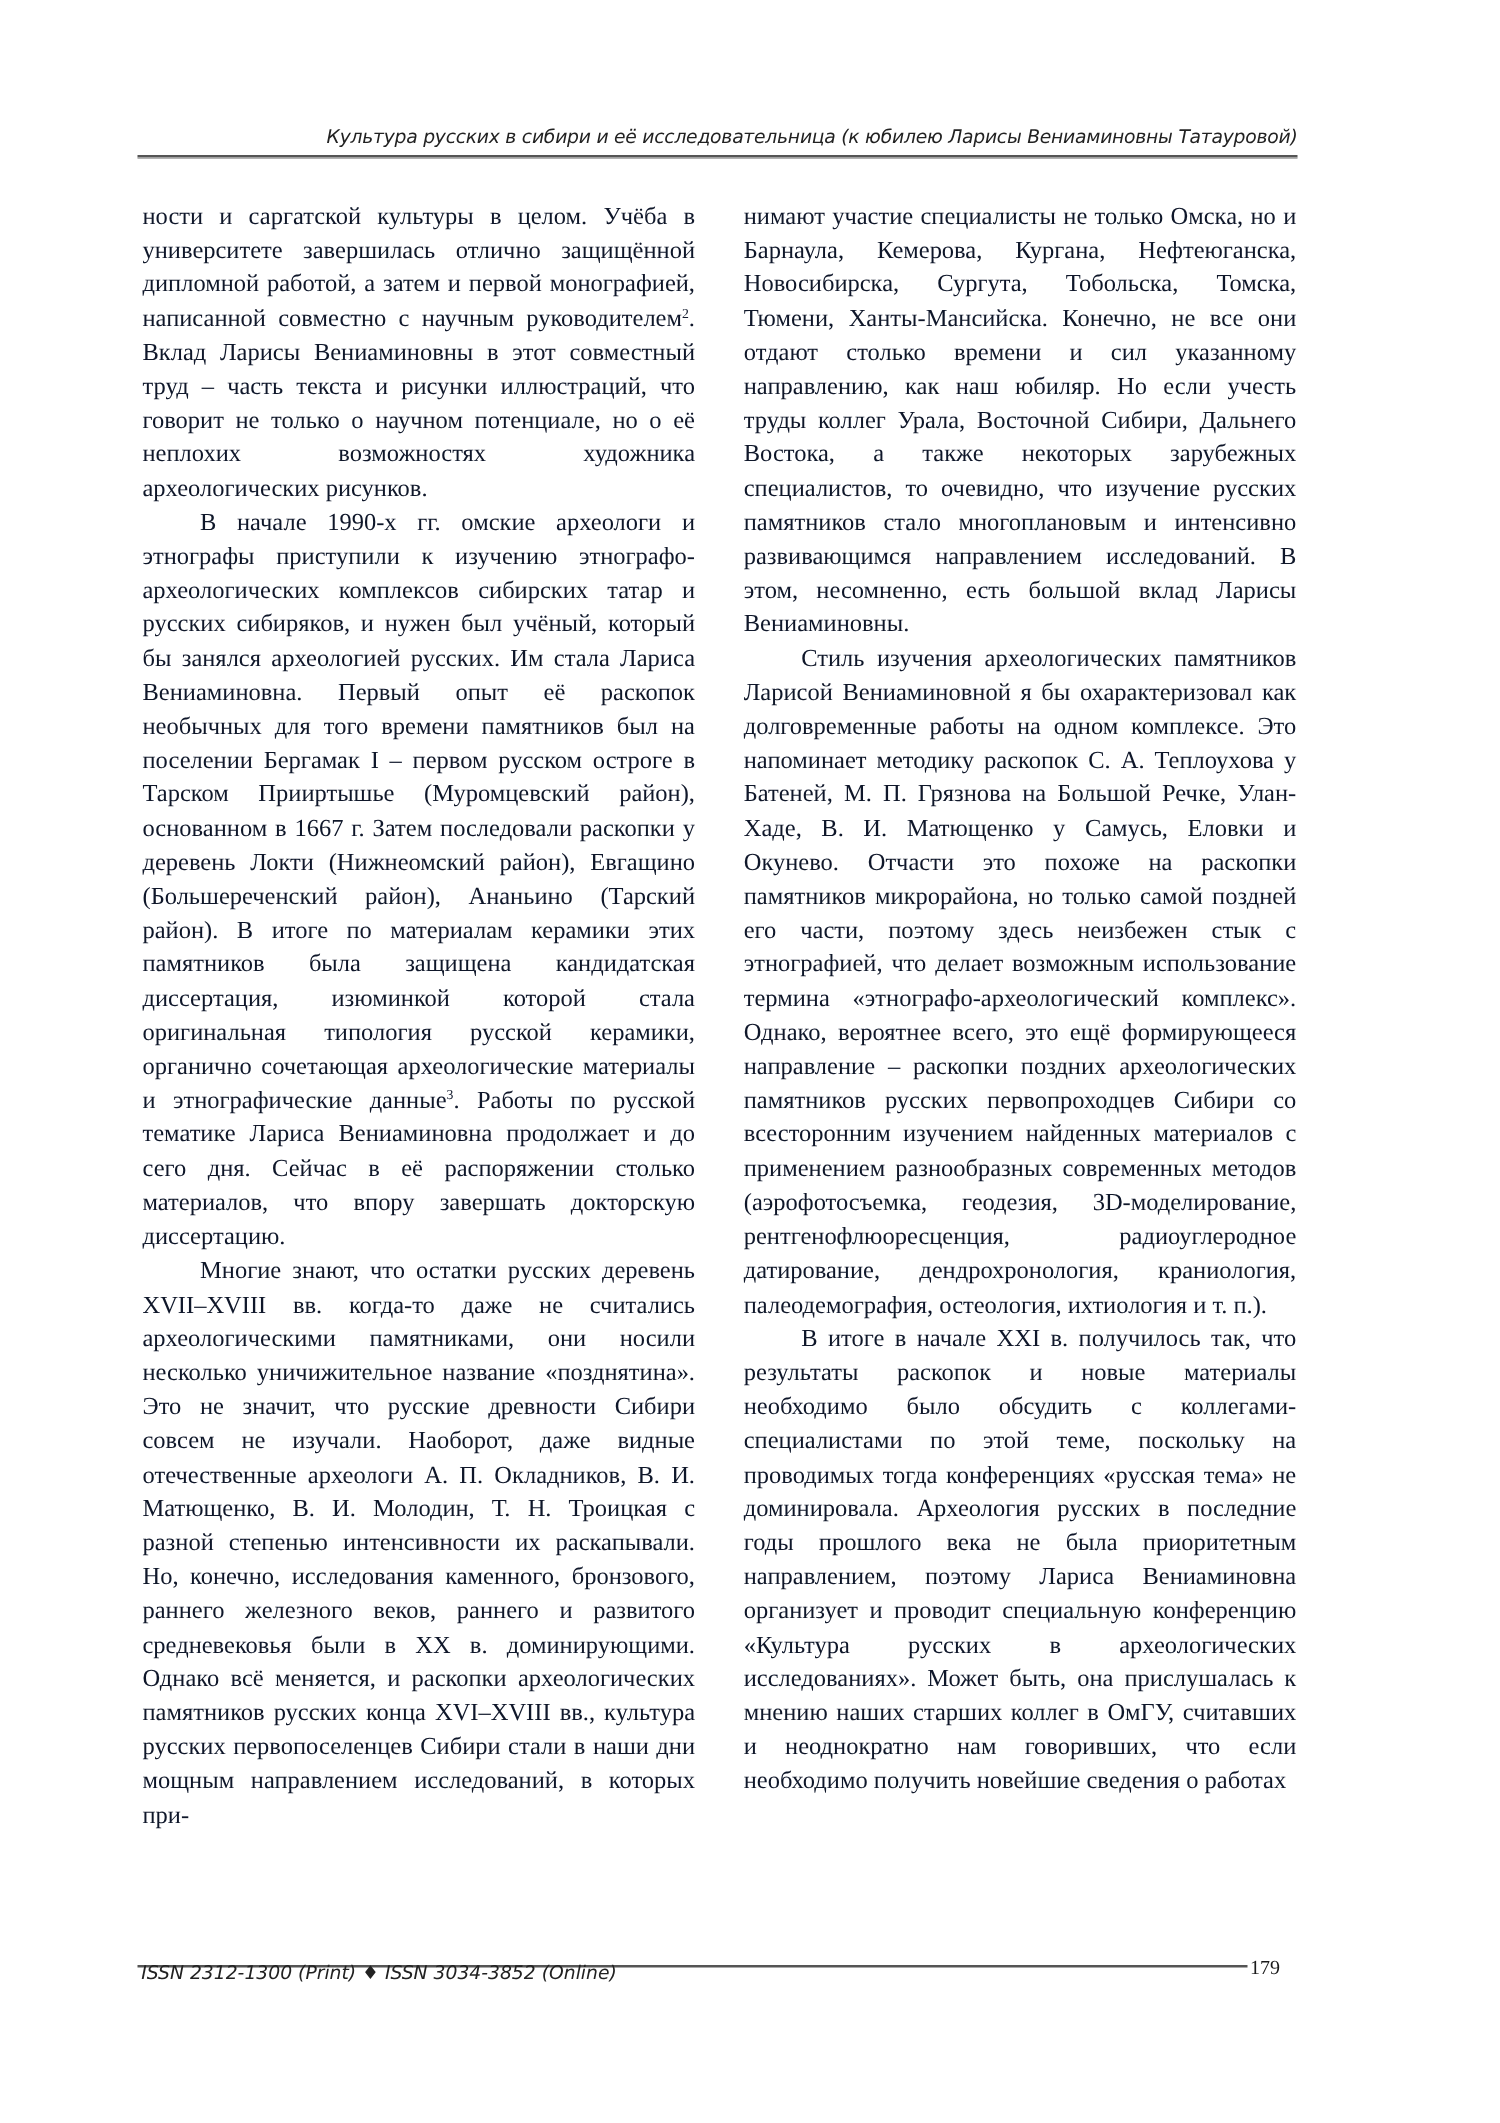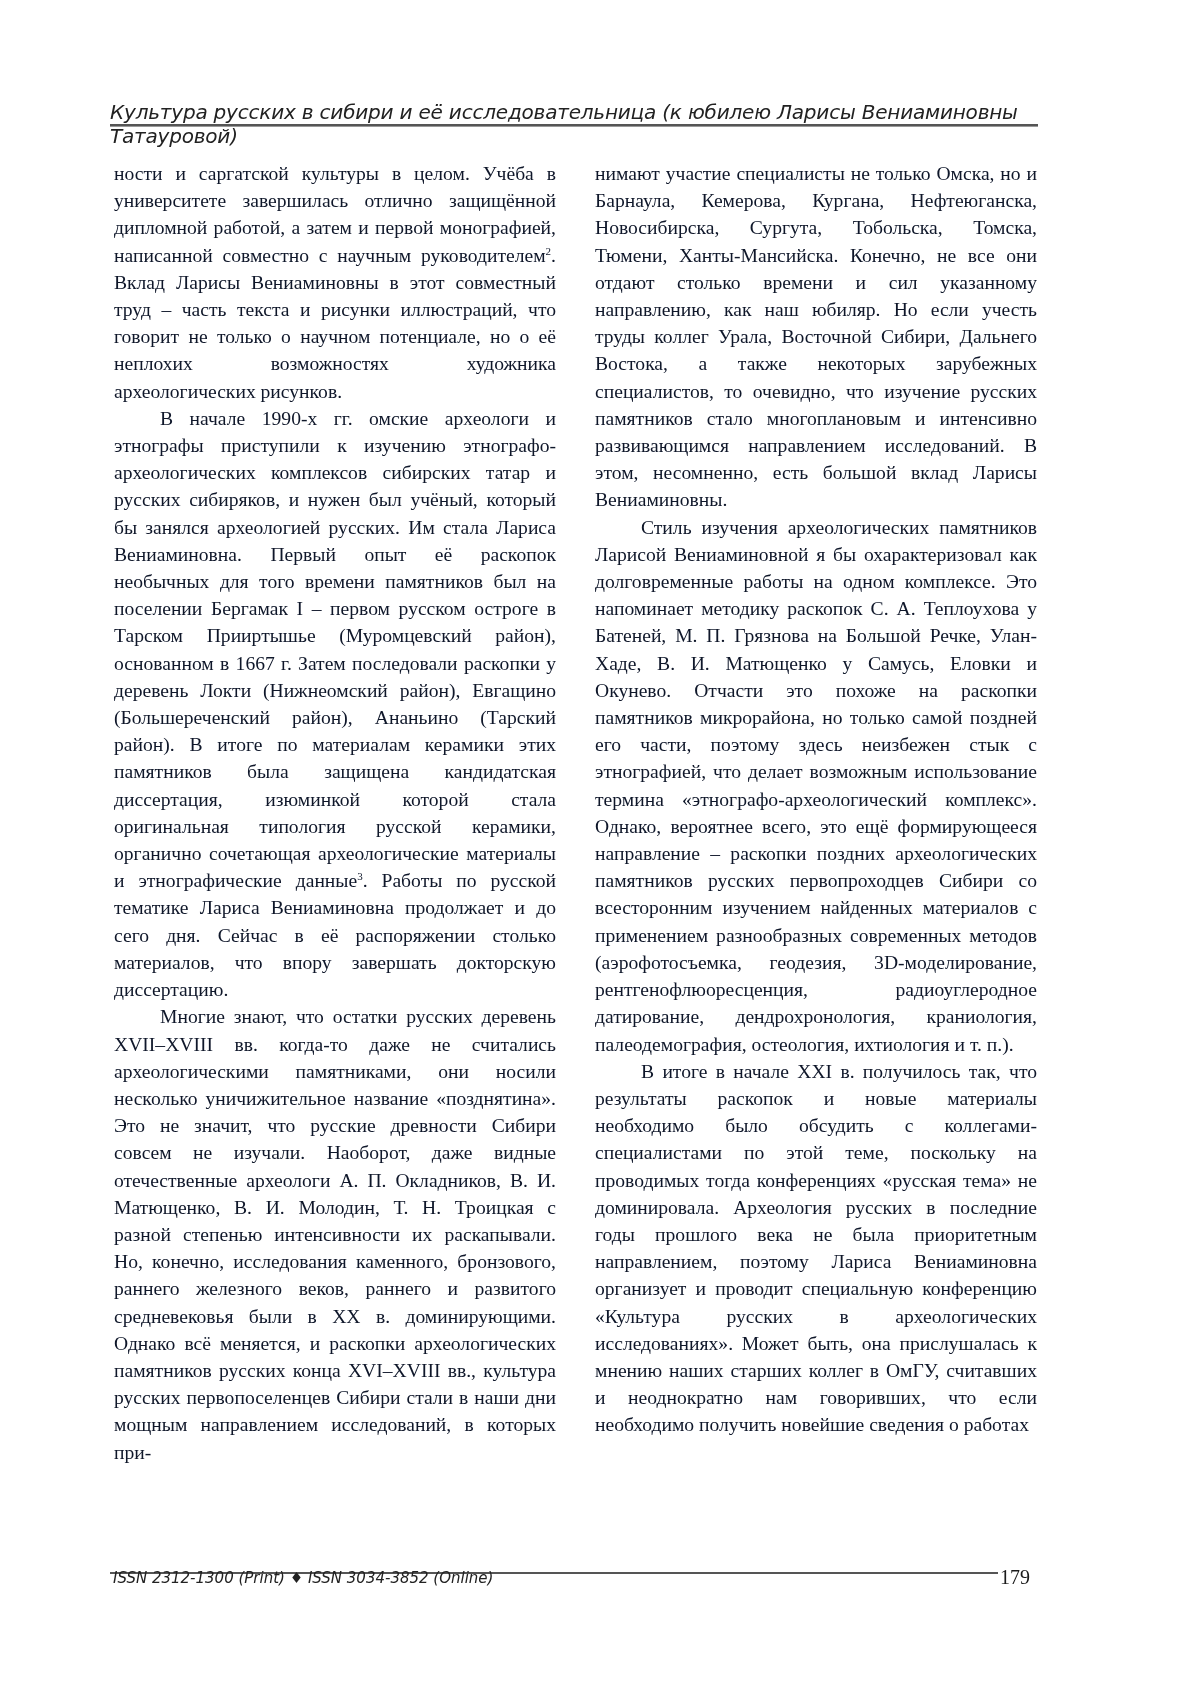--- a/index.html
+++ b/index.html
@@ -1,20 +1,20 @@
 <!DOCTYPE html>
 <html><head>
   <meta charset="utf-8">
   <style>
     html, body { margin: 0; padding: 0; background: #ffffff; }
     body { width: 1200px; height: 1698px; position: relative; overflow: hidden; color: #1a1a1a; }
     .running-head {
       position: absolute; left: 110px; top: 100px; width: 928px;
-      text-align: left; font-family: "DejaVu Sans", sans-serif; font-style: italic;
-      font-size: 20px; color: #222; letter-spacing: -0.2px;
+      text-align: right; font-family: "DejaVu Sans", sans-serif; font-style: italic;
+      font-size: 15px; color: #222; letter-spacing: -0.2px;
     }
     .head-rule {
       position: absolute; left: 110px; top: 124px; width: 928px; height: 3px;
       border-top: 2px solid #555; border-bottom: 1px solid #999; box-sizing: border-box;
     }
     .col {
       position: absolute; top: 160px; width: 442px;
       font-family: Liberation Serif, serif; font-size: 19.6px; line-height: 27.2px;
       text-align: justify; color: #0f172a;
     }
@@ -26,21 +26,21 @@
     .foot-rule {
       position: absolute; left: 110px; top: 1572px; width: 888px; height: 0;
       border-top: 2px solid #555;
     }
     .issn {
       position: absolute; left: 113px; top: 1569px;
       font-family: "DejaVu Sans", sans-serif; font-style: italic; font-size: 15px; color: #222;
     }
     .page-num {
       position: absolute; left: 1000px; top: 1566px;
-      font-family: "Liberation Serif", serif; font-size: 20px; color: #1a1a1a;
+      font-family: "Liberation Serif", serif; font-size: 16px; color: #1a1a1a;
     }
   </style>
 </head>
 <body>
 
 <div class="running-head">Культура русских в сибири и её исследовательница (к юбилею Ларисы Вениаминовны Татауровой)</div>
 <div class="head-rule"></div>
 
 <div class="col col-left">
   <p><span>ности и саргатской культуры в целом. Учёба в университете завершилась отлично защищённой дипломной работой, а затем и первой монографией, написанной совместно с научным руководителем</span><sup>2</sup><span>. Вклад Ларисы Вениаминовны в этот совместный труд – часть текста и рисунки иллюстраций, что говорит не только о научном потенциале, но о её неплохих возможностях художника археологических рисунков.</span></p>

